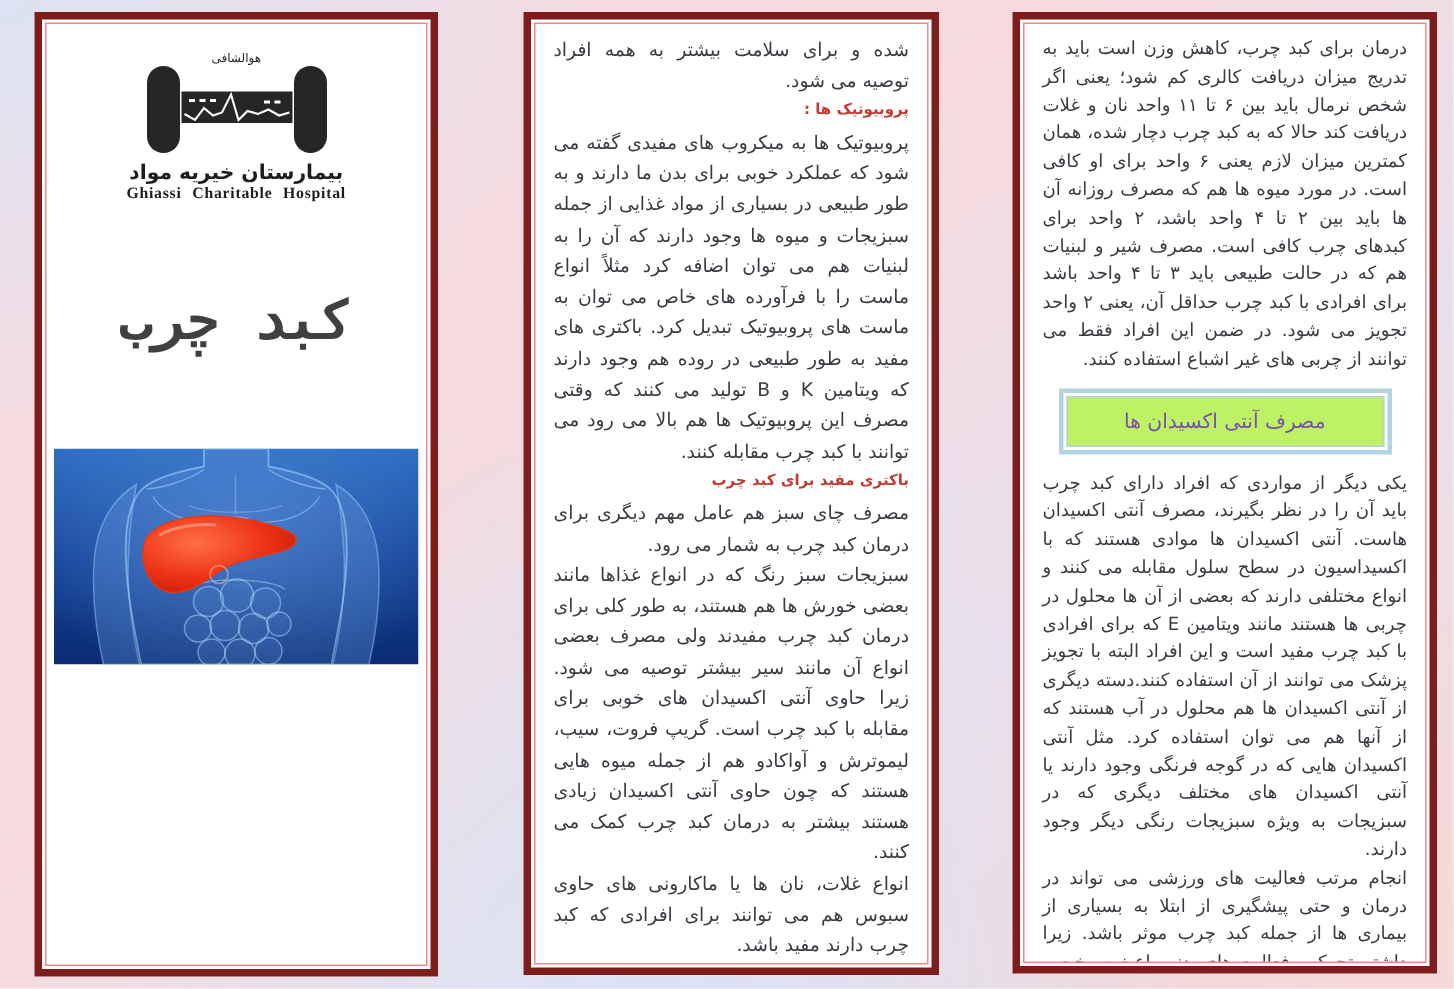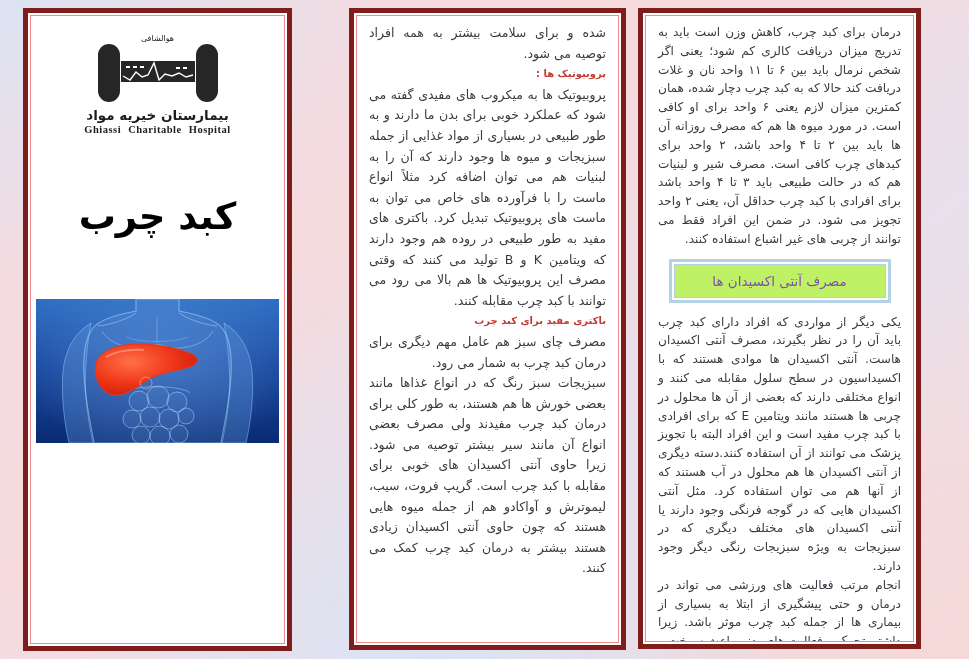--- a/index.html
+++ b/index.html
@@ -25,21 +25,21 @@
     padding: 2px;
   }
   .panel-inner {
     width: 100%; height: 100%;
     border: 1.5px solid #ee8a8a;
     background: #ffffff;
     overflow: hidden;
   }
   .panel-cover  { left: 23px;  width: 269px; height: 643px; }
   .panel-mid    { left: 349px; width: 277px; height: 642px; }
-  .panel-right  { left: 638px; width: 283px; height: 641px; }
+  .panel-right  { left: 675px; width: 283px; height: 641px; }
 
   
   .content {
     direction: rtl;
     text-align: justify;
     padding: 7px 12px;
     height: 100%;
     overflow: hidden;
     color: #3a3a42;
   }
@@ -94,22 +94,23 @@
     font-weight: bold;
     color: #1d1d1d;
     letter-spacing: 0.5px;
     word-spacing: 4px;
     direction: ltr;
   }
   .cover-title {
     margin: 60px 0 0 0;
     font-size: 37px;
     font-weight: bold;
-    color: #000000;
+    color: #404040;
     line-height: 1.2;
+    font-family: Liberation Mono, monospace;
   }
   .liver-img {
     margin: 60px auto 0 auto;
     width: 243px; height: 144px;
     line-height: 0;
   }
 </style>
 </head>
 <body>
 
@@ -199,20 +200,21 @@
 
 <section class="panel panel-mid">
   <div class="panel-inner">
     <div class="content">
       <p>شده و برای سلامت بیشتر به همه افراد  توصیه می شود.</p>
       <h2 class="red-head">پروبیوتیک ها :</h2>
       <p>پروبیوتیک ها به میکروب های مفیدی گفته می شود که عملکرد خوبی برای بدن ما دارند و به طور طبیعی در بسیاری از مواد غذایی از جمله سبزیجات و میوه ها وجود دارند که آن را به لبنیات هم می توان اضافه کرد مثلاً انواع ماست را با فرآورده های خاص می توان به ماست های پروبیوتیک تبدیل کرد. باکتری های مفید به طور طبیعی در روده هم وجود دارند که ویتامین K و B تولید می کنند که وقتی مصرف این پروبیوتیک ها هم بالا می رود می توانند با کبد چرب مقابله کنند.</p>
       <h2 class="red-head">باکتری مفید برای کبد چرب</h2>
       <p>مصرف چای سبز هم عامل مهم دیگری برای درمان کبد چرب به شمار می رود.</p>
       <p>سبزیجات سبز رنگ که در انواع غذاها مانند بعضی خورش ها هم هستند، به طور کلی برای درمان کبد چرب مفیدند ولی مصرف بعضی انواع آن مانند سیر بیشتر توصیه می شود. زیرا حاوی آنتی اکسیدان های خوبی برای مقابله با کبد چرب است. گریپ فروت، سیب، لیموترش و آواکادو هم از جمله میوه هایی هستند که چون حاوی آنتی اکسیدان زیادی هستند بیشتر به درمان کبد چرب کمک می کنند.</p>
+      <p>انواع غلات، نان ها یا ماکارونی های حاوی سبوس هم می توانند برای افرادی که کبد چرب دارند مفید باشد.</p>
     </div>
   </div>
 </section>
 
 <section class="panel panel-right">
   <div class="panel-inner">
     <div class="content">
       <p>درمان برای کبد چرب، کاهش وزن است باید به تدریج میزان دریافت کالری کم شود؛ یعنی اگر شخص نرمال باید بین ۶ تا ۱۱ واحد نان و غلات دریافت کند حالا که به کبد چرب دچار شده، همان کمترین میزان لازم یعنی ۶ واحد برای او کافی است. در مورد میوه ها هم که مصرف روزانه آن ها باید بین ۲ تا ۴ واحد باشد، ۲ واحد برای کبدهای چرب کافی است. مصرف شیر و لبنیات هم که در حالت طبیعی باید ۳ تا ۴ واحد باشد برای افرادی با کبد چرب حداقل آن، یعنی ۲ واحد تجویز می شود. در ضمن این افراد فقط می توانند از چربی های غیر اشباع استفاده کنند.</p>
       <div class="antiox-box">
         <div class="antiox-box-inner">

